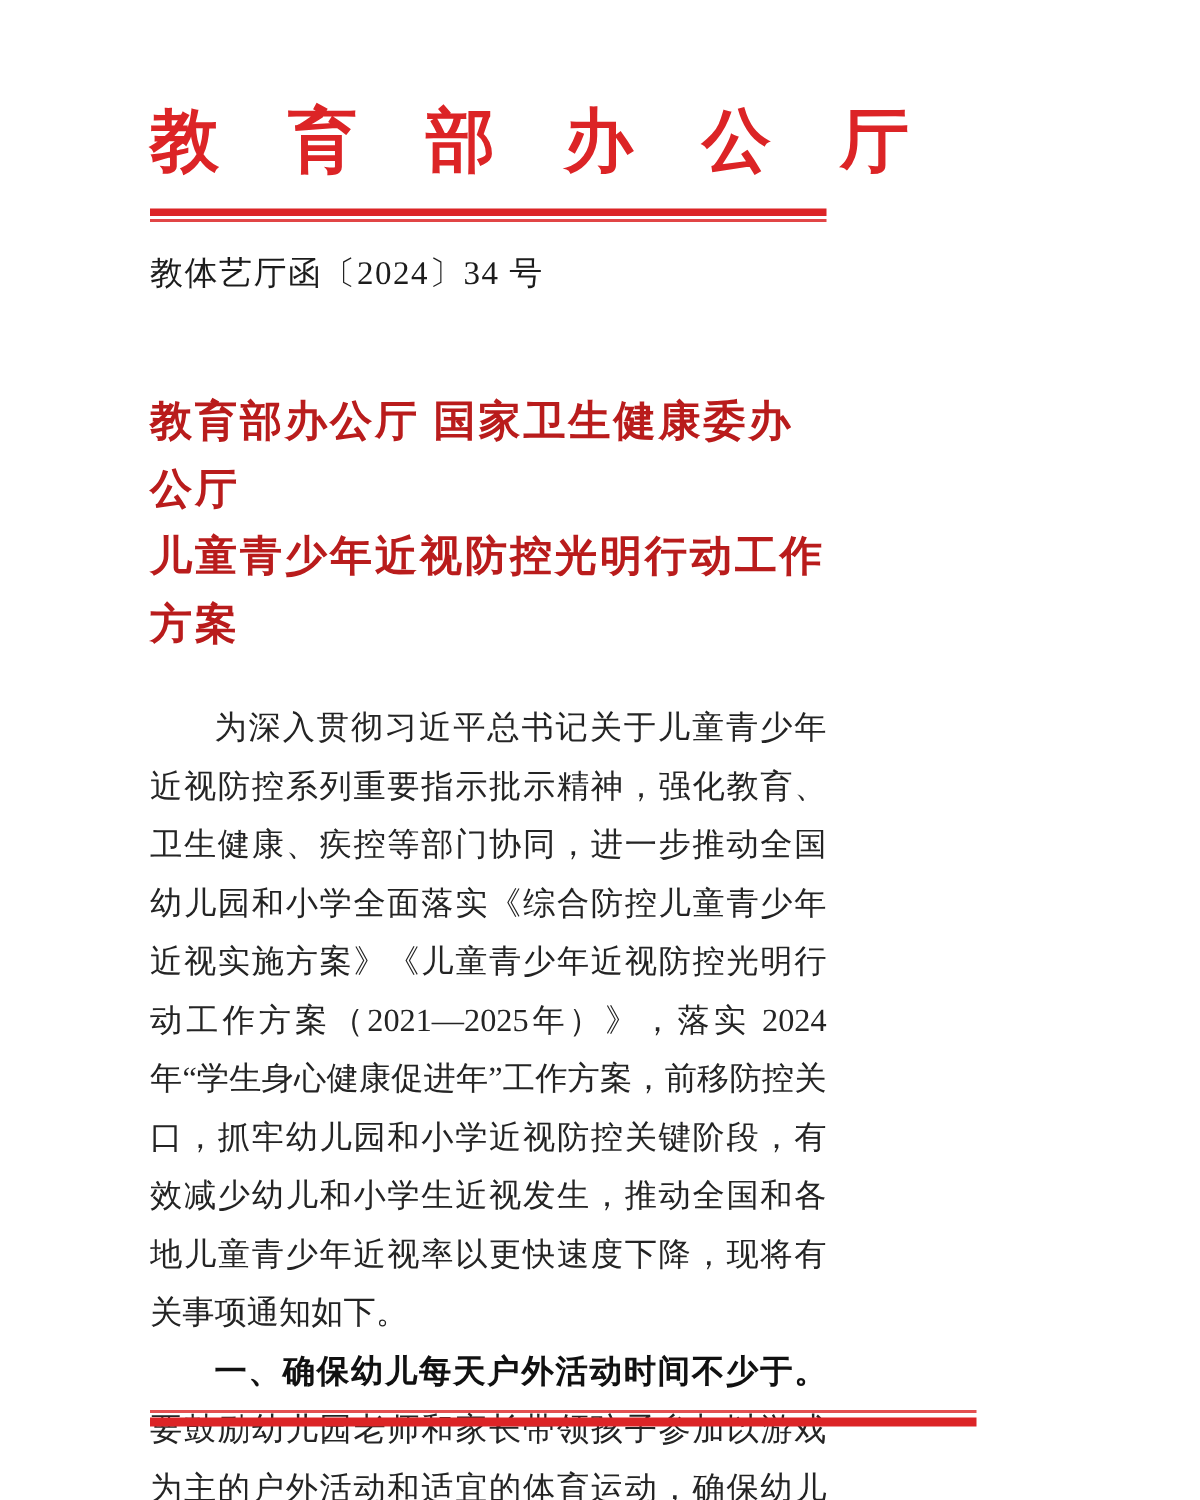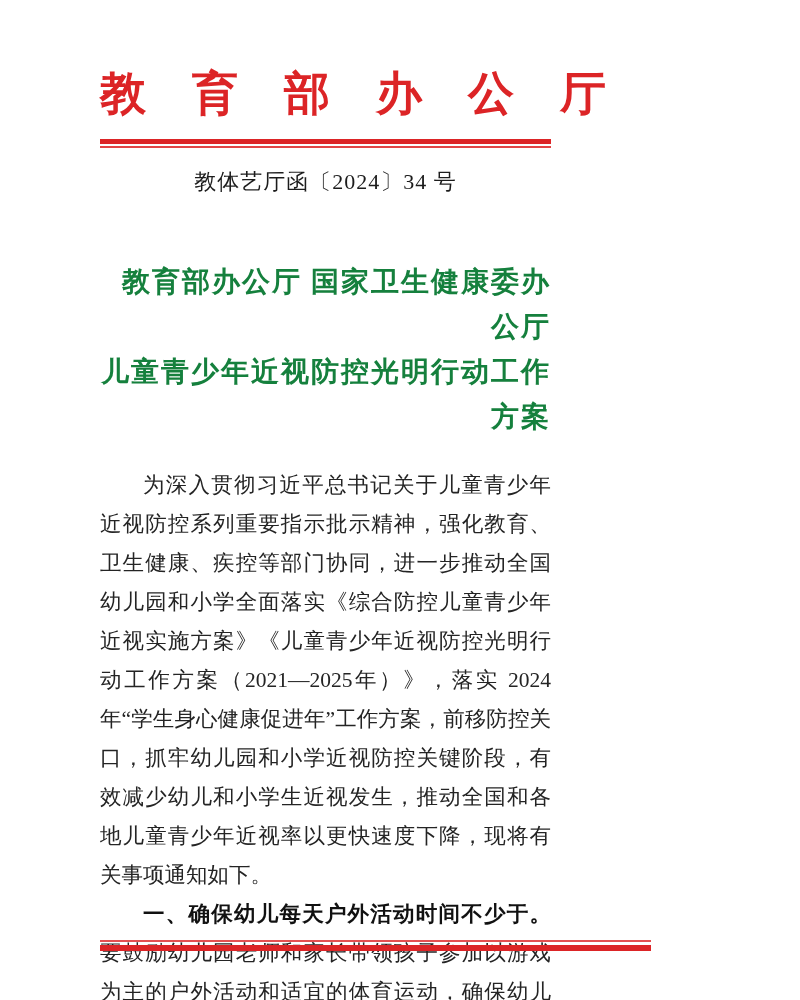--- a/index.html
+++ b/index.html
@@ -35,31 +35,31 @@
   }
   .rule{margin-top:15px;}
   .rule .thick{height:5px;background:var(--accent);}
   .rule .gap{height:2px;background:transparent;}
   .rule .thin{height:2px;background:var(--accent);opacity:.85;}
   
   .doc-number{
     margin-top:20px;
     line-height:28px;
     font-size:22px;
-    text-align:center;
+    text-align:left;
     color:#1c1c1c;
     letter-spacing:1px;
   }
   
   .title{
     margin-top:63px;
-    text-align:right;
+    text-align:left;
     font-size:28px;
     font-weight:bold;
-    color:#15803d;
+    color:#b91c1c;
     line-height:45px;
     letter-spacing:2px;
   }
   
   .body{
     margin-top:27px;
     font-size:21.5px;
     line-height:39px;
     text-align:justify;
     word-break:break-all;

